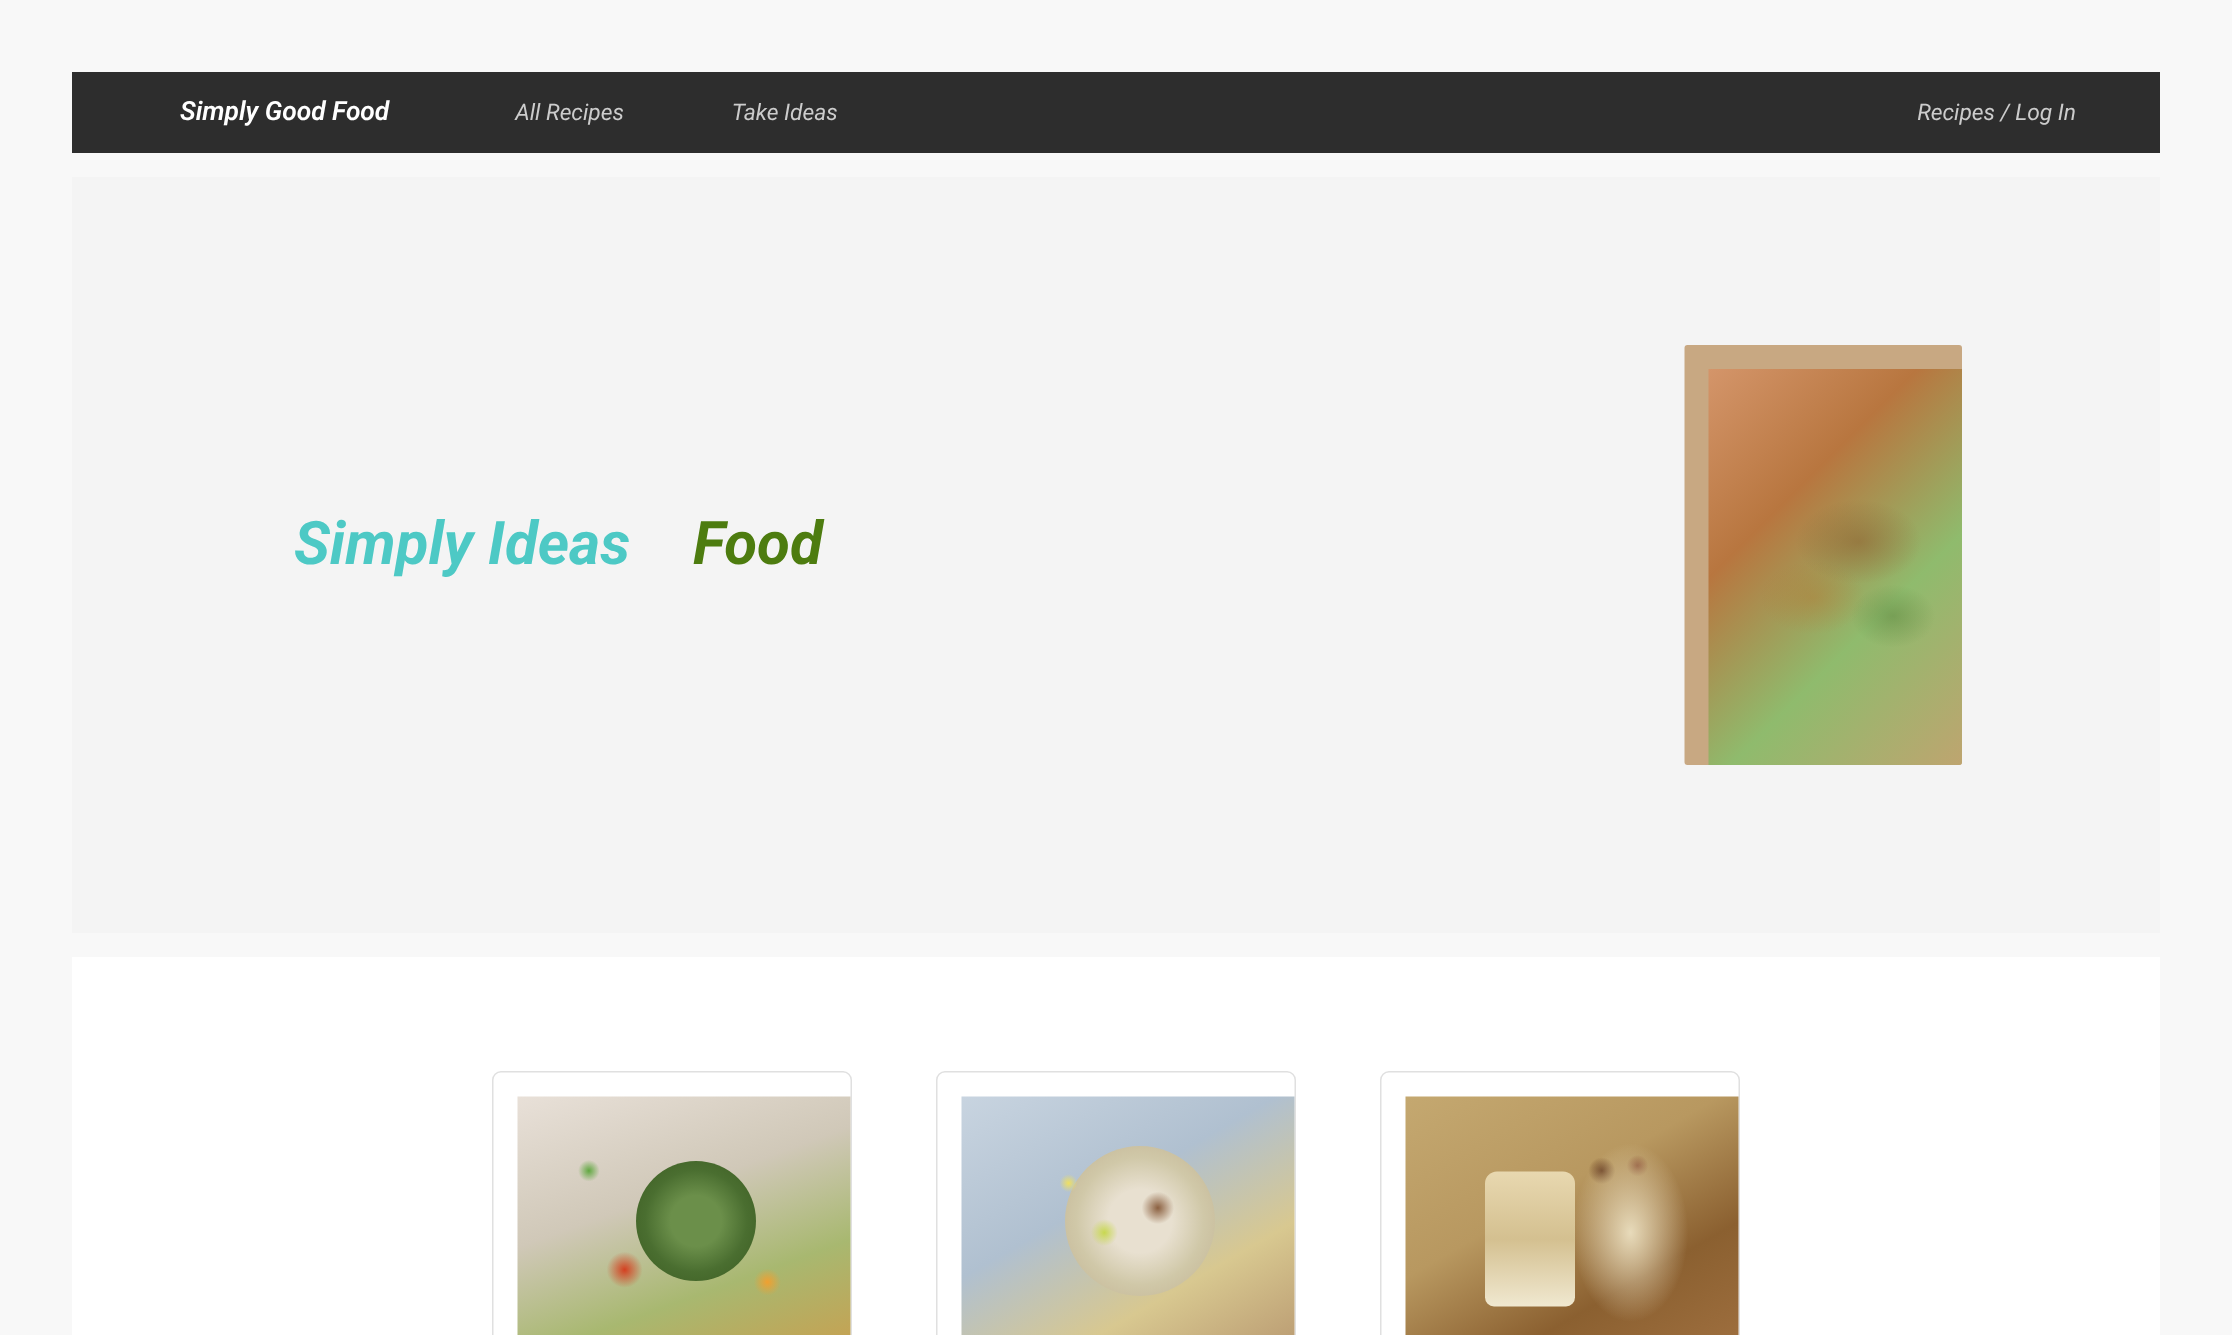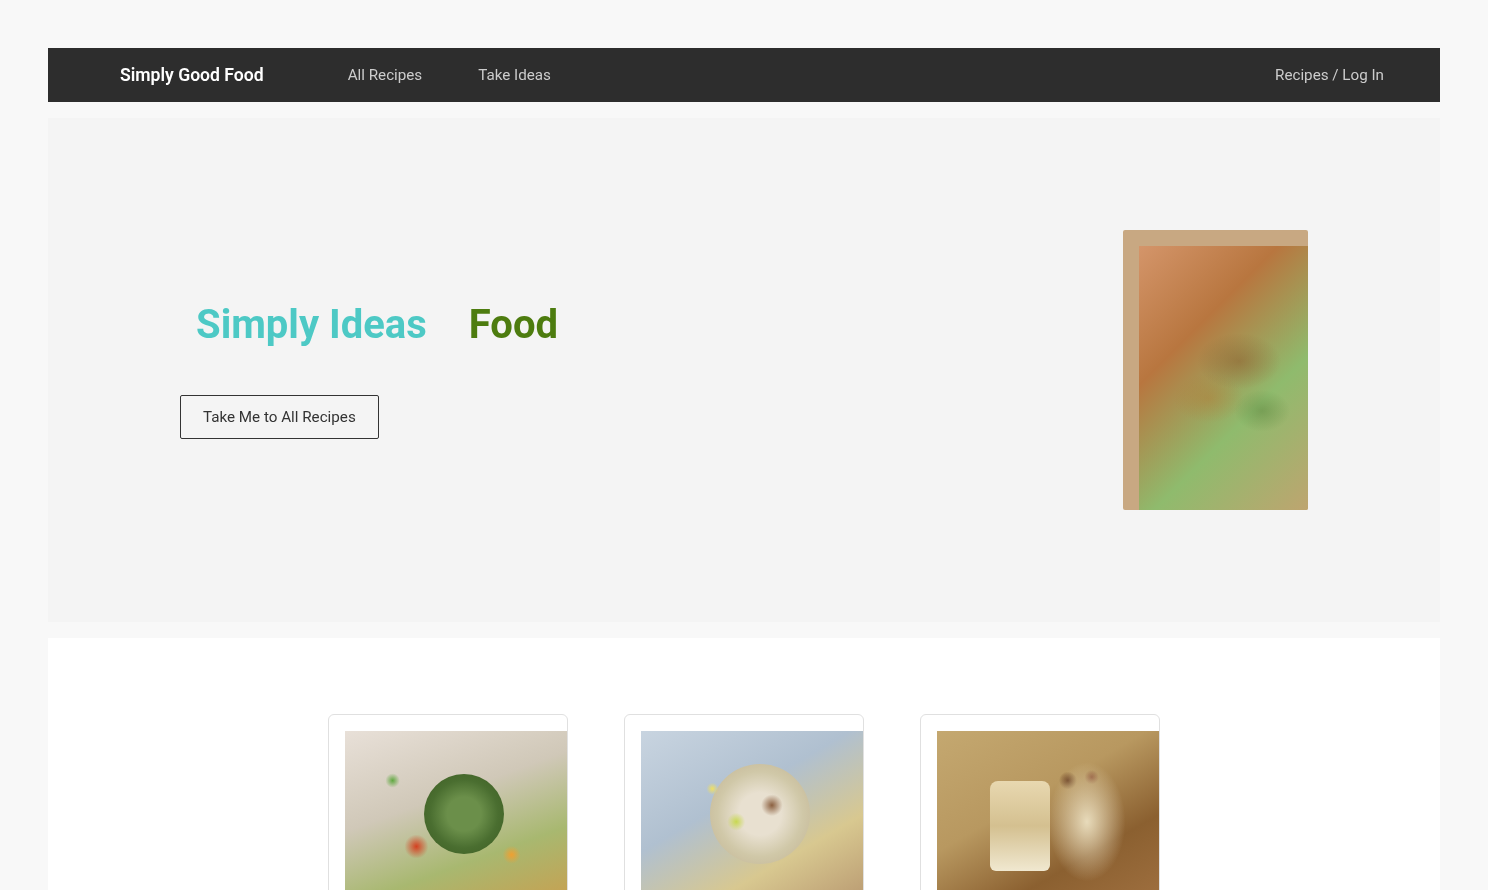--- a/index.html
+++ b/index.html
@@ -1,18 +1,19 @@
 <!DOCTYPE html>
 <html><head>
   <meta charset="utf-8">
   <style>
     * {
       margin: 16px;
       padding: 0;
       box-sizing: border-box;
+      font-style: italic;
     }
 
     body {
       font-family: -apple-system, BlinkMacSystemFont, 'Segoe UI', Roboto, Helvetica, Arial, sans-serif;
       background: #f8f8f8;
       color: #222;
     }
 
     
     nav {
@@ -33,21 +34,21 @@
     .nav-brand {
       color: #fff;
       font-size: 1.1rem;
       font-weight: 600;
       text-decoration: none;
       white-space: nowrap;
     }
 
     .nav-links {
       display: flex;
-      gap: 24px;
+      gap: 40px;
     }
 
     .nav-link {
       color: #ccc;
       font-size: 0.95rem;
       text-decoration: none;
       cursor: pointer;
     }
 
     .nav-auth {
@@ -261,21 +262,20 @@
     </div>
   </div>
   <div class="nav-auth">Recipes / Log In</div>
 </nav>
 
 <section class="hero">
   <div class="hero-content">
     <h1 class="hero-title">
       <span class="hero-title-colored">Simply Ideas</span><span class="hero-title-dark"> Food</span>
     </h1>
-    <button class="hero-button">Take Me to All Recipes</button>
   </div>
   <div class="hero-image-container">
     <div class="hero-image">
       <div class="hero-image-bg">
         <div class="hero-image-overlay"></div>
       </div>
     </div>
   </div>
 </section>
 

